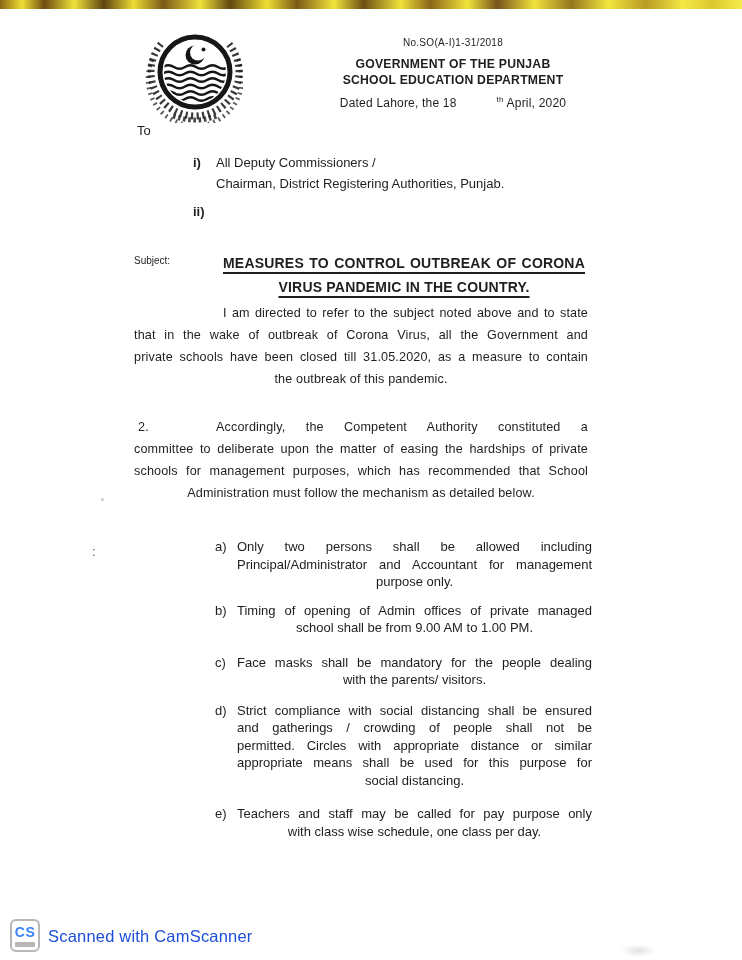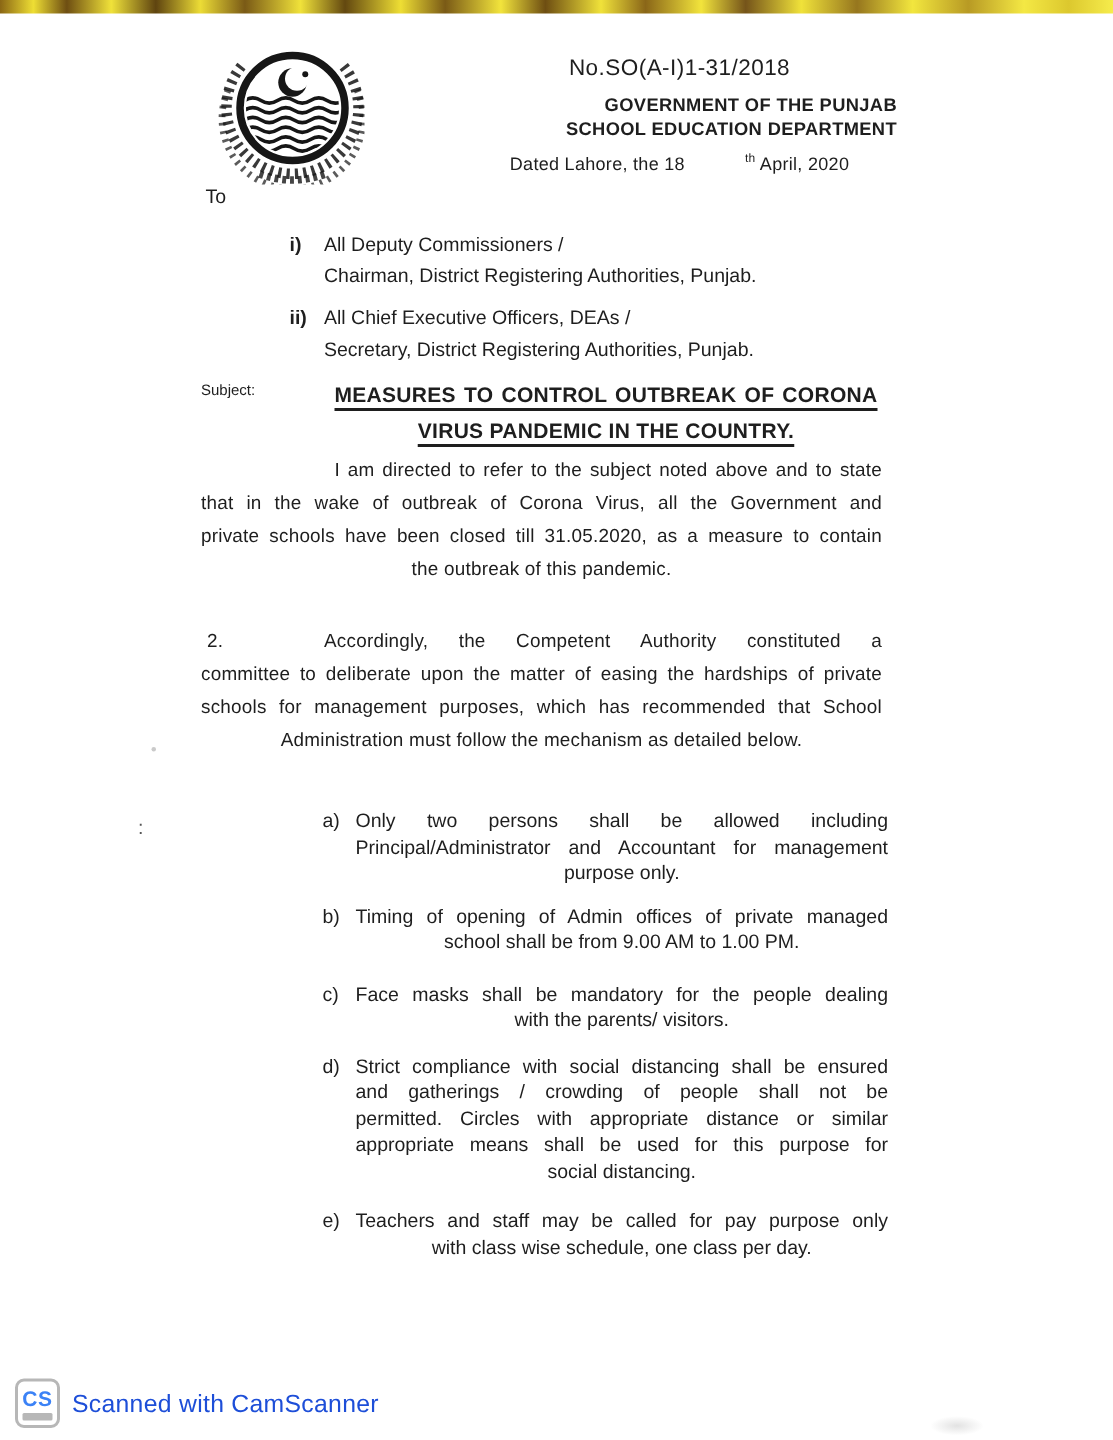--- a/index.html
+++ b/index.html
@@ -9,23 +9,23 @@
   }
   
   .strip{
     position:absolute;left:0;top:0;width:742px;height:9px;
     background:linear-gradient(90deg,#8a6614 0%,#eede34 3%,#6e4e12 6%,#f0e23a 10%,#5f4410 14%,#ecdc36 18%,#7a5a16 22%,#f0e23a 27%,#634810 31%,#eede34 36%,#7a5a16 40%,#f2e43c 45%,#6e4e12 49%,#f0e23a 54%,#8a6618 58%,#f2e43c 63%,#75541a 67%,#f0e23a 72%,#96761e 77%,#f2e63e 82%,#b89a24 87%,#f4e844 92%,#dcc82e 96%,#f6ec4c 100%);
     filter:blur(.4px);
   }
   .emblem{position:absolute;left:139px;top:31px;width:104px;height:92px;}
 
   .hdr{position:absolute;left:308px;top:37px;width:290px;text-align:center;}
-  .refno{font-size:15px;letter-spacing:.3px;}
+  .refno{font-size:10px;letter-spacing:.3px;}
   .org{font-size:12.2px;font-weight:bold;line-height:16px;letter-spacing:.25px;}
-  .org-wrap{margin-top:8px;text-align:right;}
+  .org-wrap{margin-top:8px;}
   .date{font-size:12px;margin-top:7px;letter-spacing:.2px;}
   .date sup{font-size:8px;vertical-align:super;margin-left:40px;}
 
   .to{position:absolute;left:137px;top:123px;font-size:13px;}
 
   .addr{position:absolute;left:193px;top:153px;width:382px;font-size:13px;}
   .addr-item{display:flex;margin-bottom:8px;}
   .addr-num{font-weight:bold;width:23px;flex:none;line-height:20.5px;}
   .addr-body{line-height:20.5px;}
   .b{font-weight:normal;}
@@ -113,24 +113,20 @@
   <div class="addr">
     <div class="addr-item">
       <span class="addr-num">i)</span>
       <div class="addr-body">
         <div class="b">All Deputy Commissioners /</div>
         <div><span class="b">Chairman,</span><span> District Registering Authorities, Punjab.</span></div>
       </div>
     </div>
     <div class="addr-item">
       <span class="addr-num">ii)</span>
-      <div class="addr-body">
-        <div class="b">All Chief Executive Officers, DEAs /</div>
-        <div><span class="b">Secretary,</span><span> District Registering Authorities, Punjab.</span></div>
-      </div>
     </div>
   </div>
 
   <div class="subj-label">Subject:</div>
   <div class="subject">
     <div class="jl">MEASURES TO CONTROL OUTBREAK OF CORONA</div>
     <div class="ll">VIRUS PANDEMIC IN THE COUNTRY.</div>
   </div>
 
   <div class="para p1">

